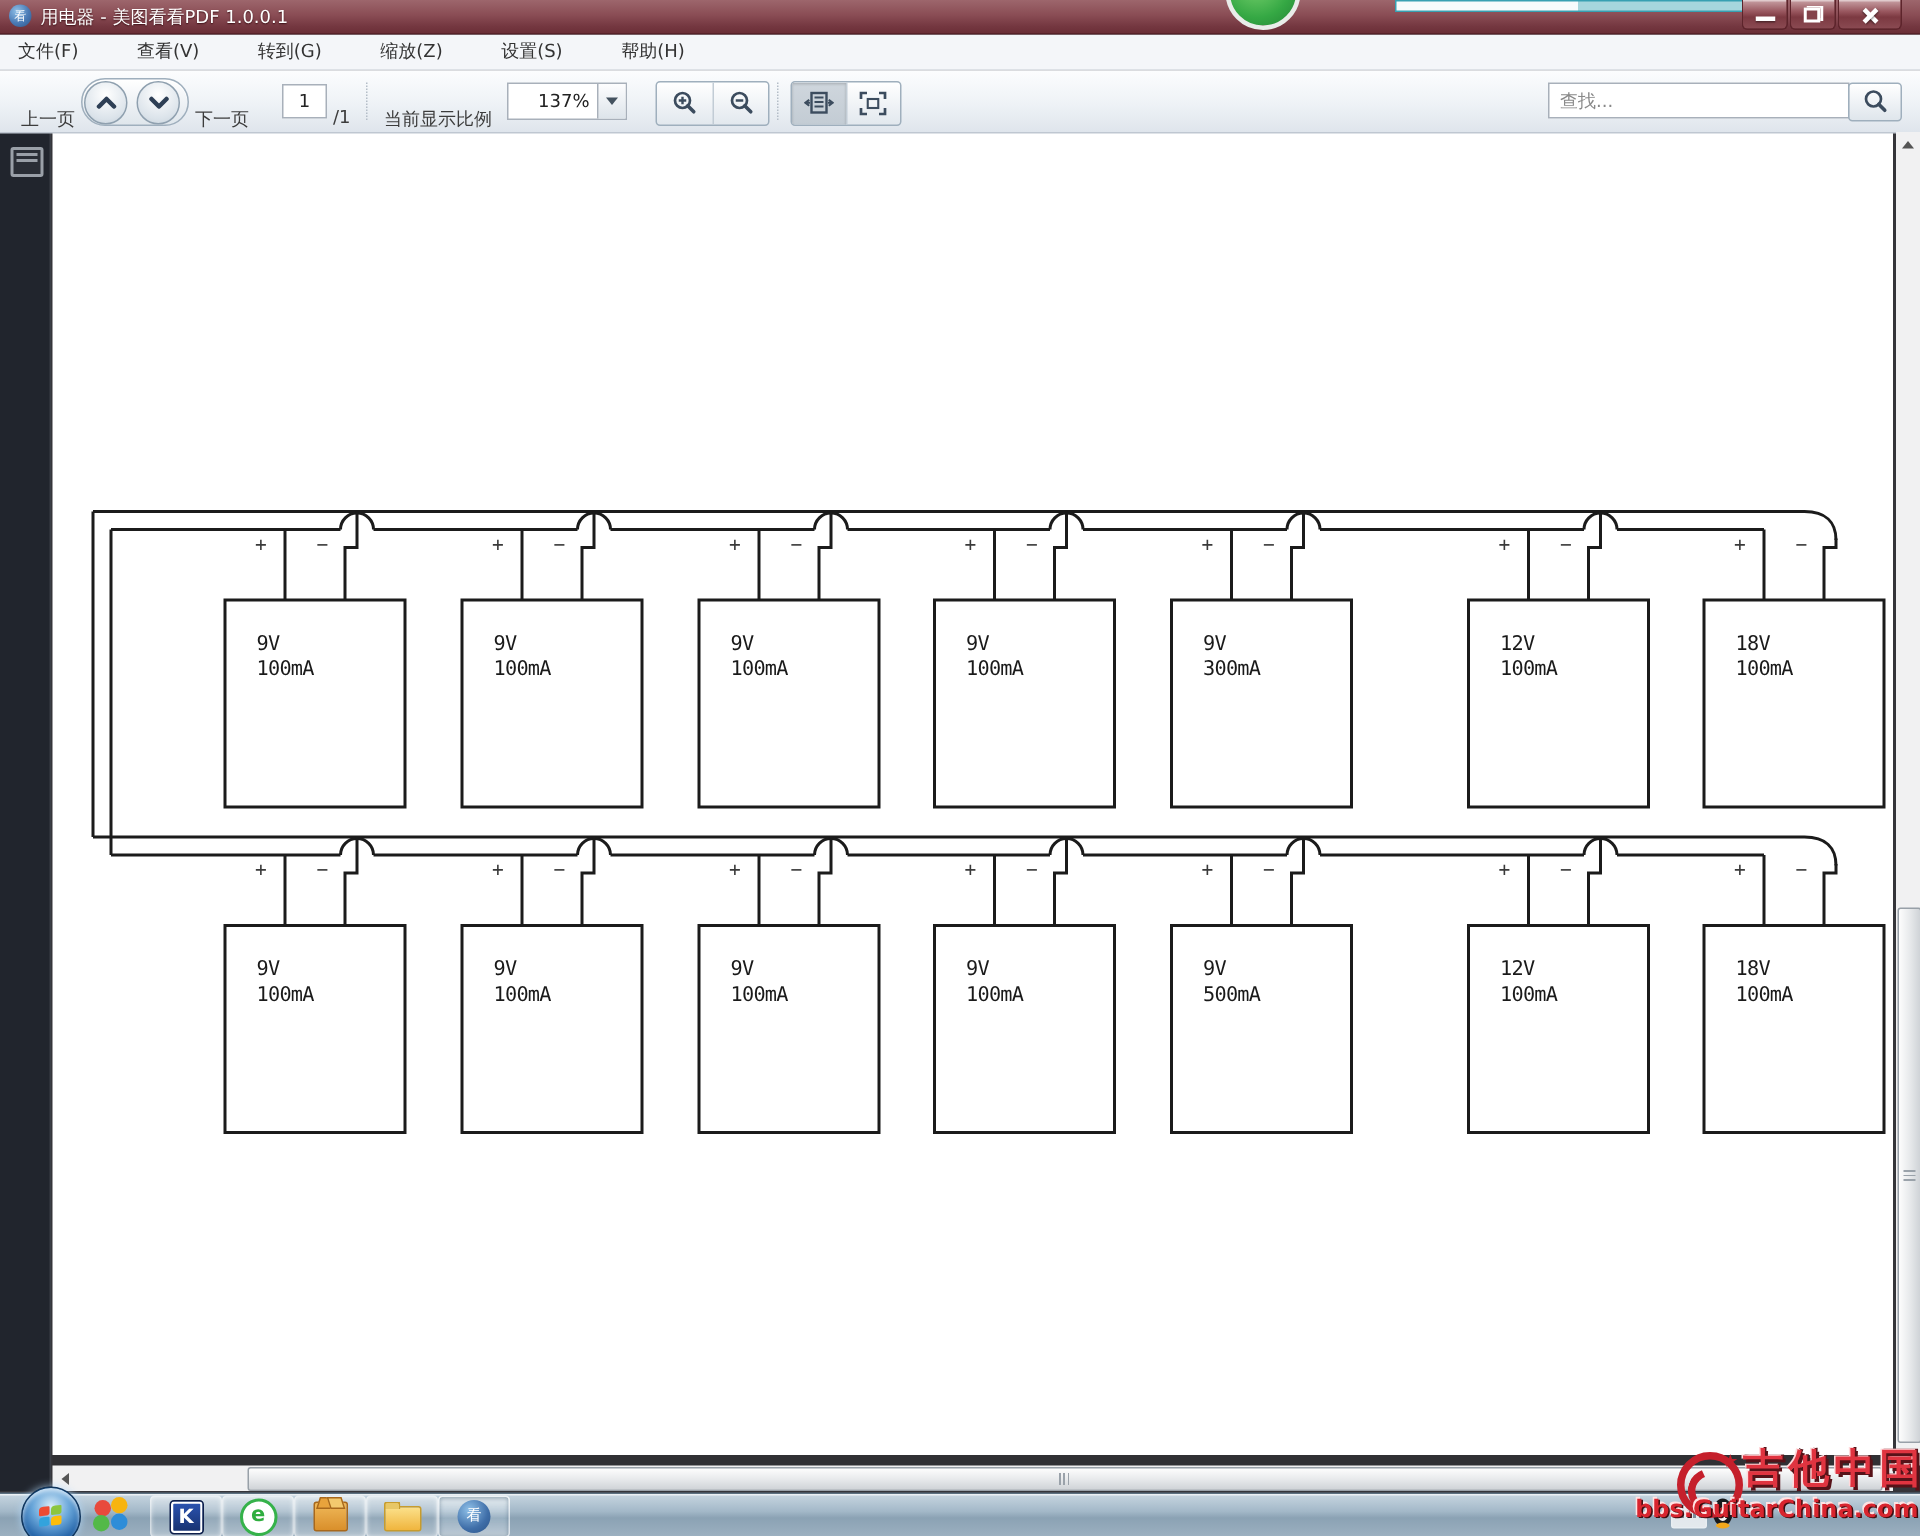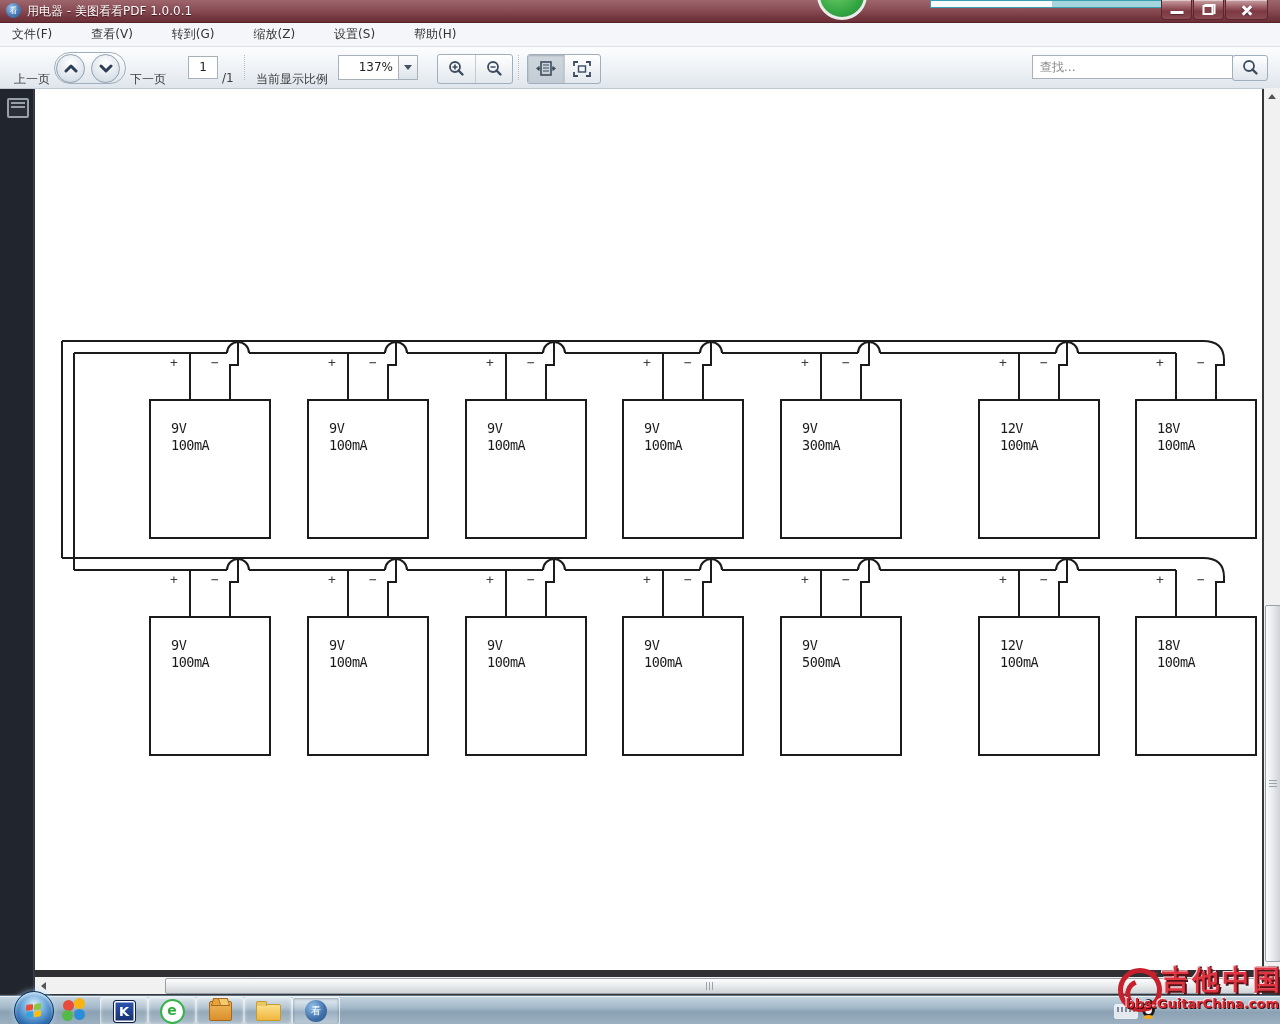--- a/index.html
+++ b/index.html
@@ -148,21 +148,21 @@
   .watermark{left:1108px;top:960px;width:172px;height:60px;z-index:20;}
   .wm-logo{position:absolute;left:10px;top:8px;width:44px;height:44px;border-radius:50%;
     border:5px solid #c5202c;box-sizing:border-box;}
   .wm-logo:before{content:"";position:absolute;left:2px;top:6px;width:26px;height:22px;
     border-radius:50%;border:5px solid transparent;border-left:5px solid #c5202c;border-bottom:5px solid #c5202c;
     transform:rotate(20deg);}
   .wm-logo:after{content:"★";position:absolute;right:-2px;top:-6px;color:#c5202c;font-size:12px;}
   .wm-title{position:absolute;right:0;top:6px;width:118px;text-align:justify;text-align-last:justify;
     font-size:27px;line-height:28px;font-weight:bold;color:#e03440;
     text-shadow:2px 2px 0 #571218,-1px -1px 0 #ffd9db,1px -1px 0 #571218;}
-  .wm-sub{position:absolute;right:1px;top:36px;font-size:13px;font-weight:bold;color:#d8252f;letter-spacing:0;
+  .wm-sub{position:absolute;right:1px;top:36px;font-size:16px;font-weight:bold;color:#d8252f;letter-spacing:0;
     text-shadow:1px 1px 0 #3f0d10,-1px -1px 0 #ffe2e3;}
 
   .icon-pages{width:18px;height:16px;border:2px solid #9aa0a8;border-radius:2px;position:relative;background:#2a2e36;}
   .icon-pages:before{content:"";position:absolute;left:2px;top:2px;right:2px;
     height:8px;background:repeating-linear-gradient(#9aa0a8 0 2px,transparent 2px 4px);}
 </style>
 </head>
 <body>
 
 <div class="abs titlebar">

